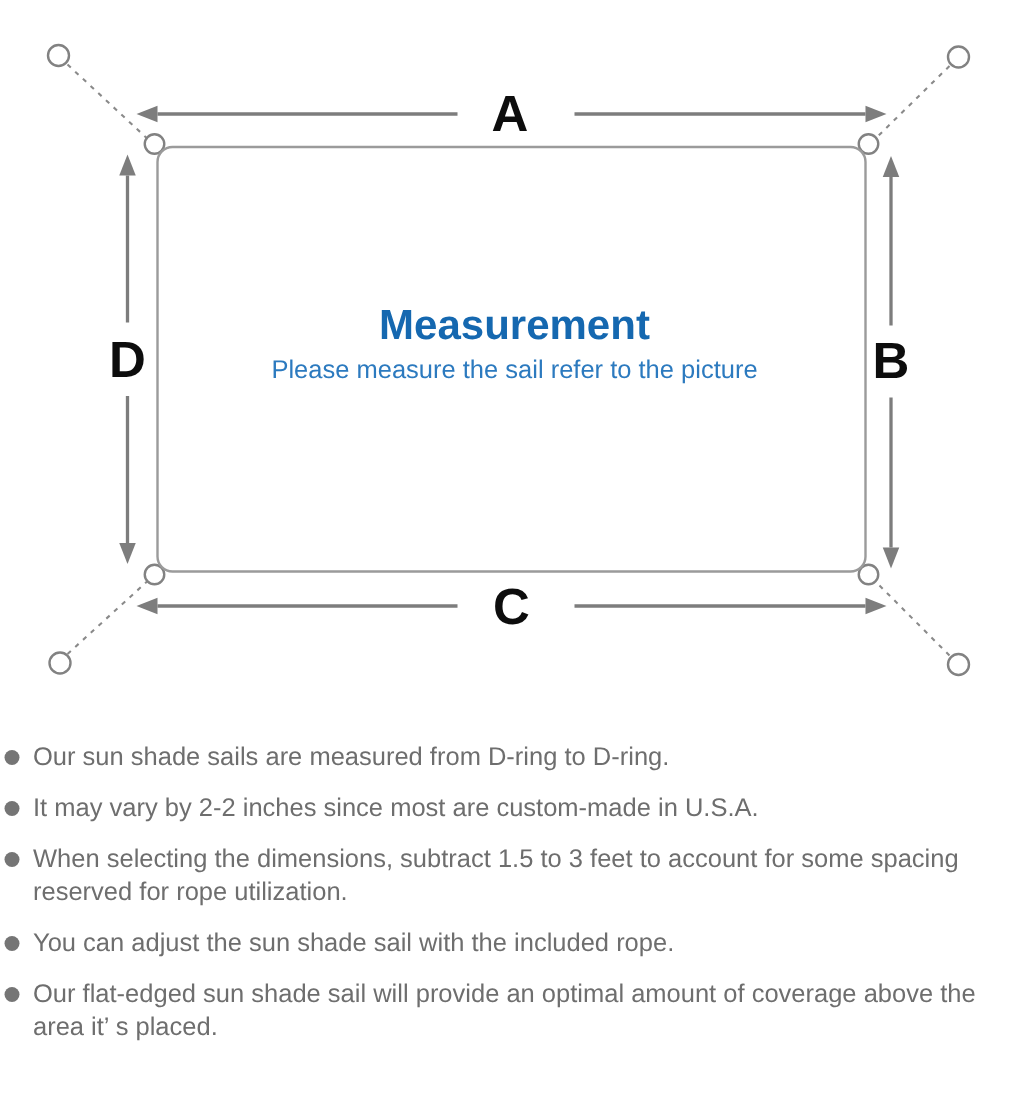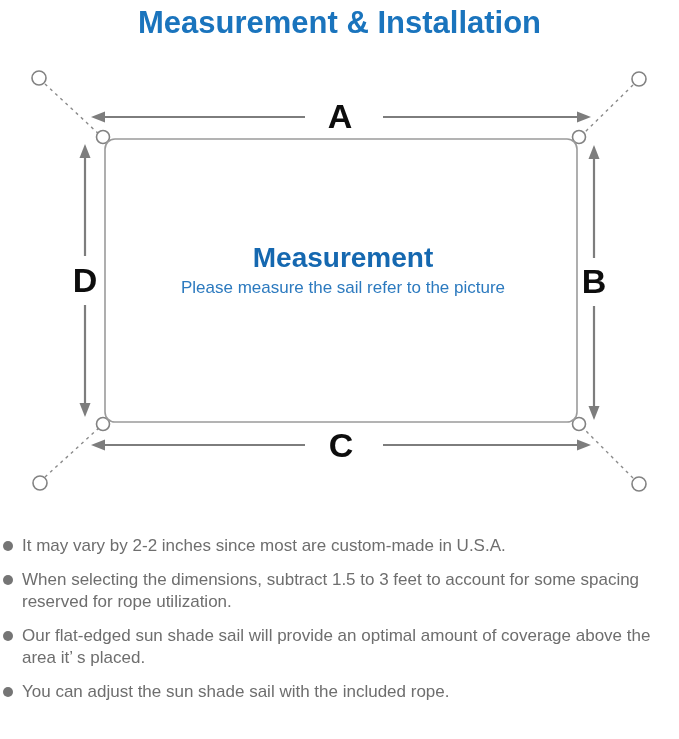--- a/index.html
+++ b/index.html
@@ -100,21 +100,20 @@
     height: 10px;
     border-radius: 50%;
     background: #757575;
   }
 </style>
 </head>
 <body>
 
 <div class="page">
 
-  <h1 class="page-title">Measurement &amp; Installation</h1>
 
   <svg class="diagram" viewBox="0 0 679 470" xmlns="http://www.w3.org/2000/svg">
 
     <line class="dash" x1="45" y1="34" x2="101" y2="86"></line>
     <line class="dash" x1="633" y1="35" x2="581" y2="86"></line>
     <line class="dash" x1="45" y1="427" x2="101" y2="376"></line>
     <line class="dash" x1="633" y1="428" x2="581" y2="376"></line>
 
     <circle class="ring" cx="39" cy="28" r="7"></circle>
     <circle class="ring" cx="639" cy="29" r="7"></circle>
@@ -160,29 +159,33 @@
     </g>
     <text class="dim-label" x="594" y="243">B</text>
 
     <text class="center-title" x="343" y="217">Measurement</text>
     <text class="center-subtitle" x="343" y="243">Please measure the sail refer to the picture</text>
   </svg>
 
   <ul class="notes">
     <li>
       <span class="bullet"></span>
+      <span>Our sun shade sails are measured from D-ring to D-ring.</span>
+    </li>
+    <li>
+      <span class="bullet"></span>
       <span>It may vary by 2-2 inches since most are custom-made in U.S.A.</span>
     </li>
     <li>
       <span class="bullet"></span>
       <span>When selecting the dimensions, subtract 1.5 to 3 feet to account for some spacing reserved for rope utilization.</span>
     </li>
     <li>
       <span class="bullet"></span>
-      <span>Our flat-edged sun shade sail will provide an optimal amount of coverage above the area it’ s placed.</span>
+      <span>You can adjust the sun shade sail with the included rope.</span>
     </li>
     <li>
       <span class="bullet"></span>
-      <span>You can adjust the sun shade sail with the included rope.</span>
+      <span>Our flat-edged sun shade sail will provide an optimal amount of coverage above the area it’ s placed.</span>
     </li>
   </ul>
 
 </div>
 
 </body></html>

